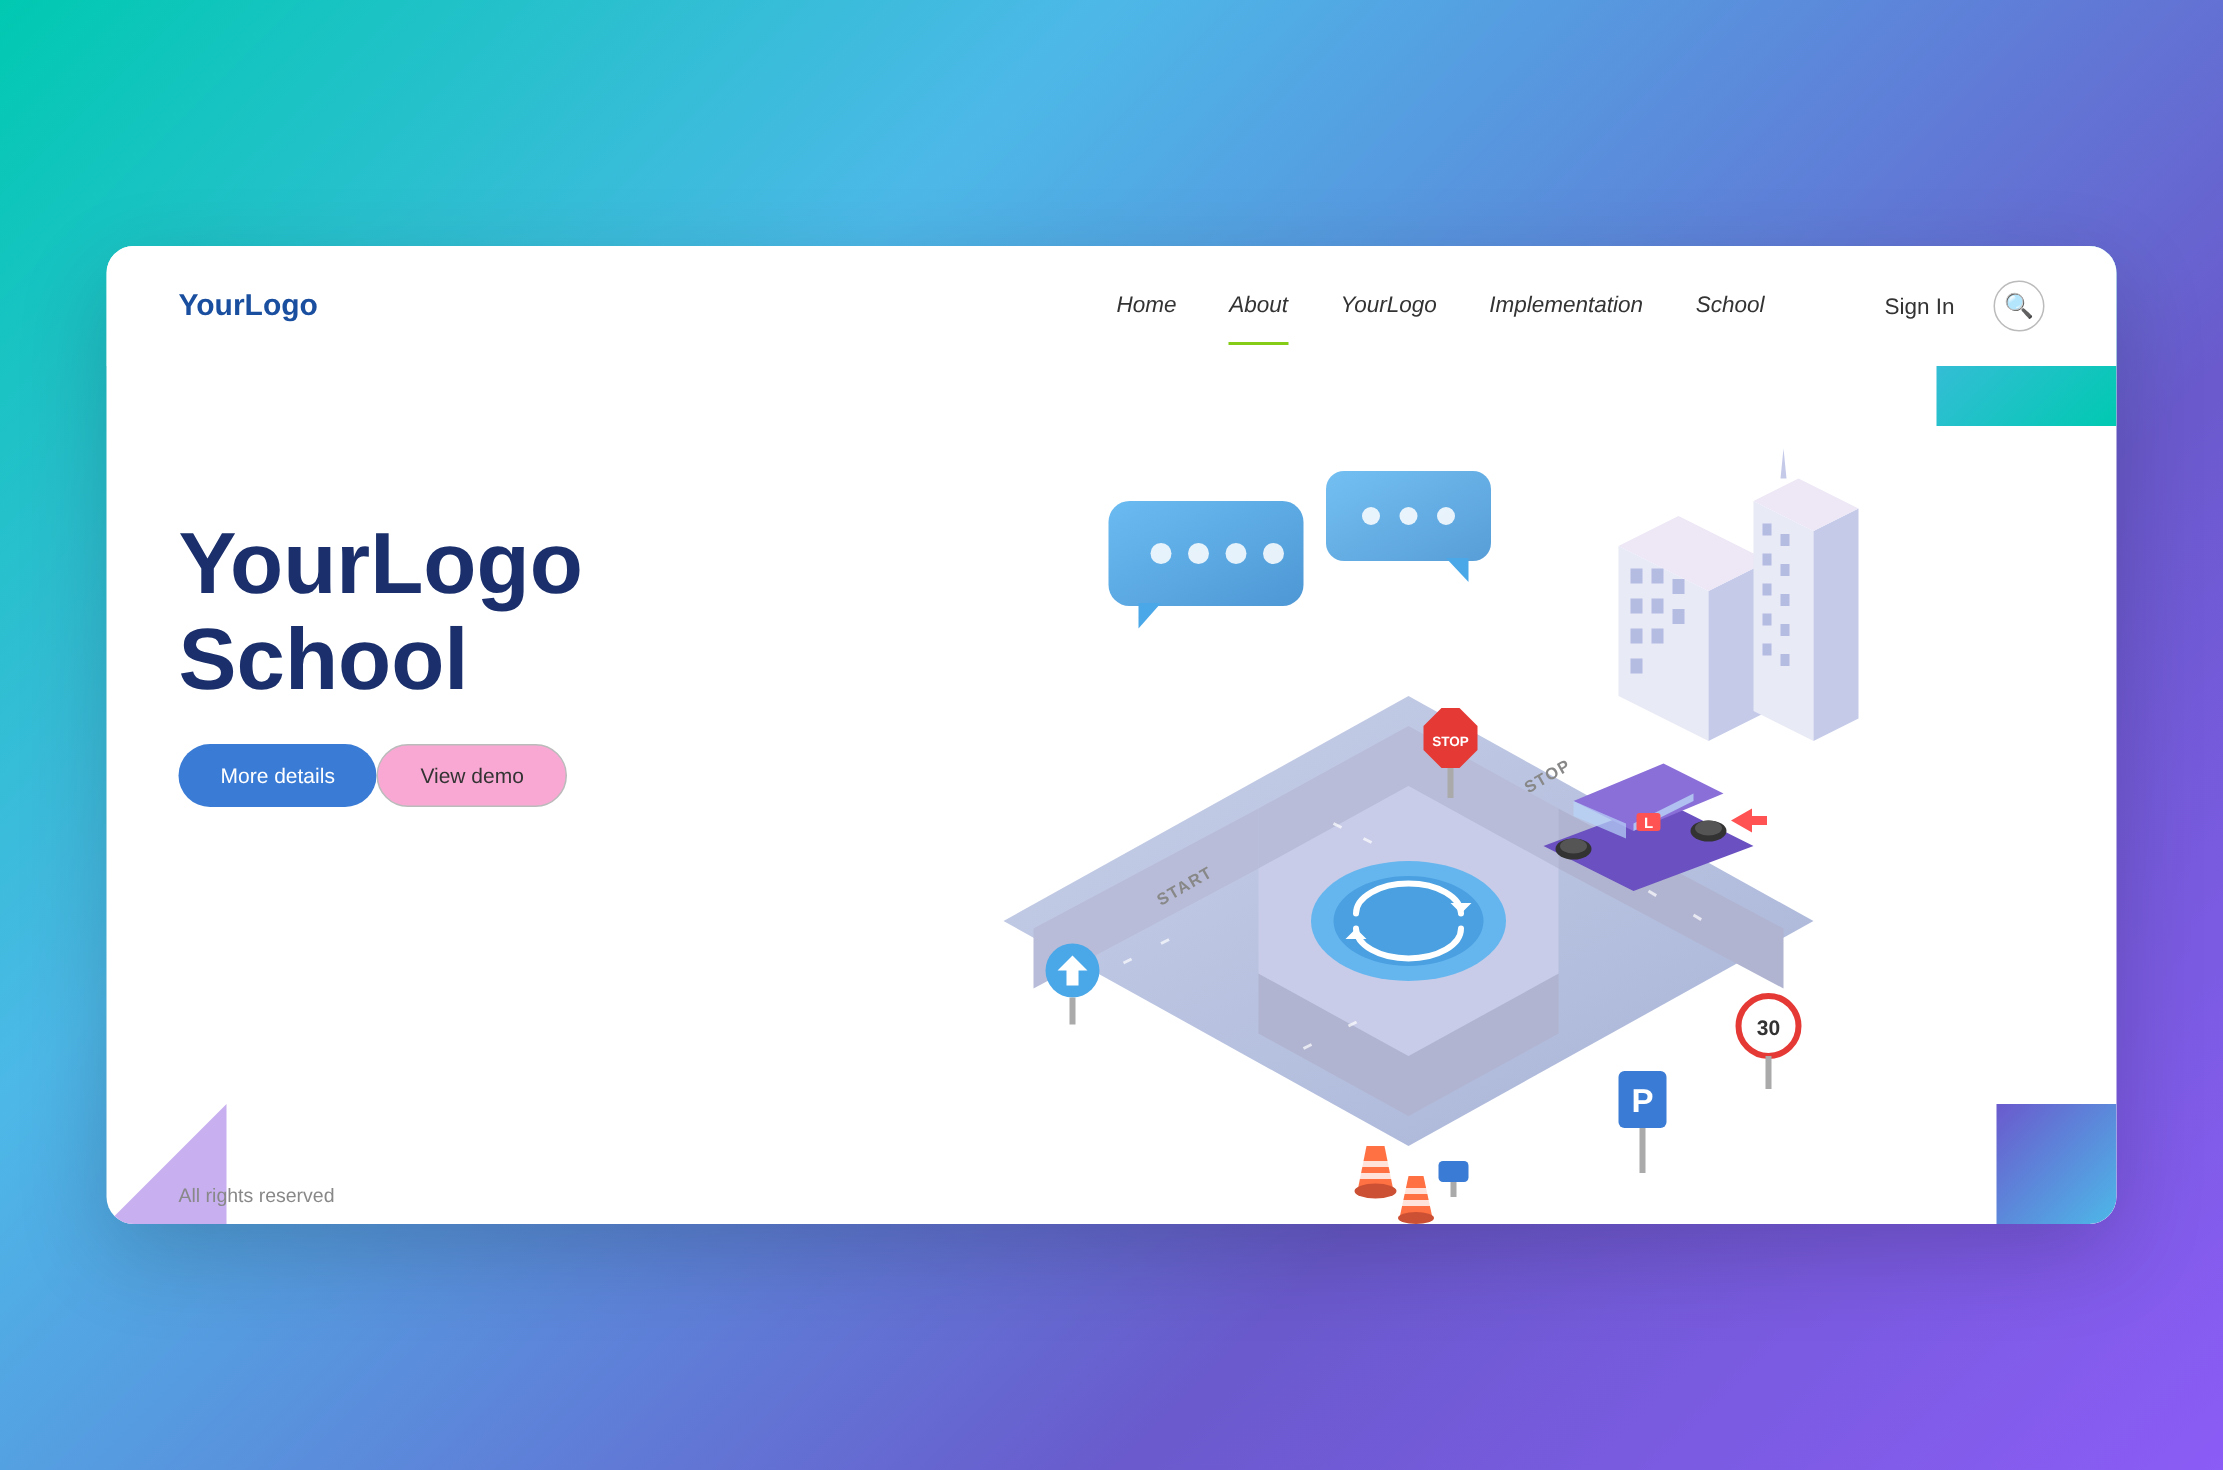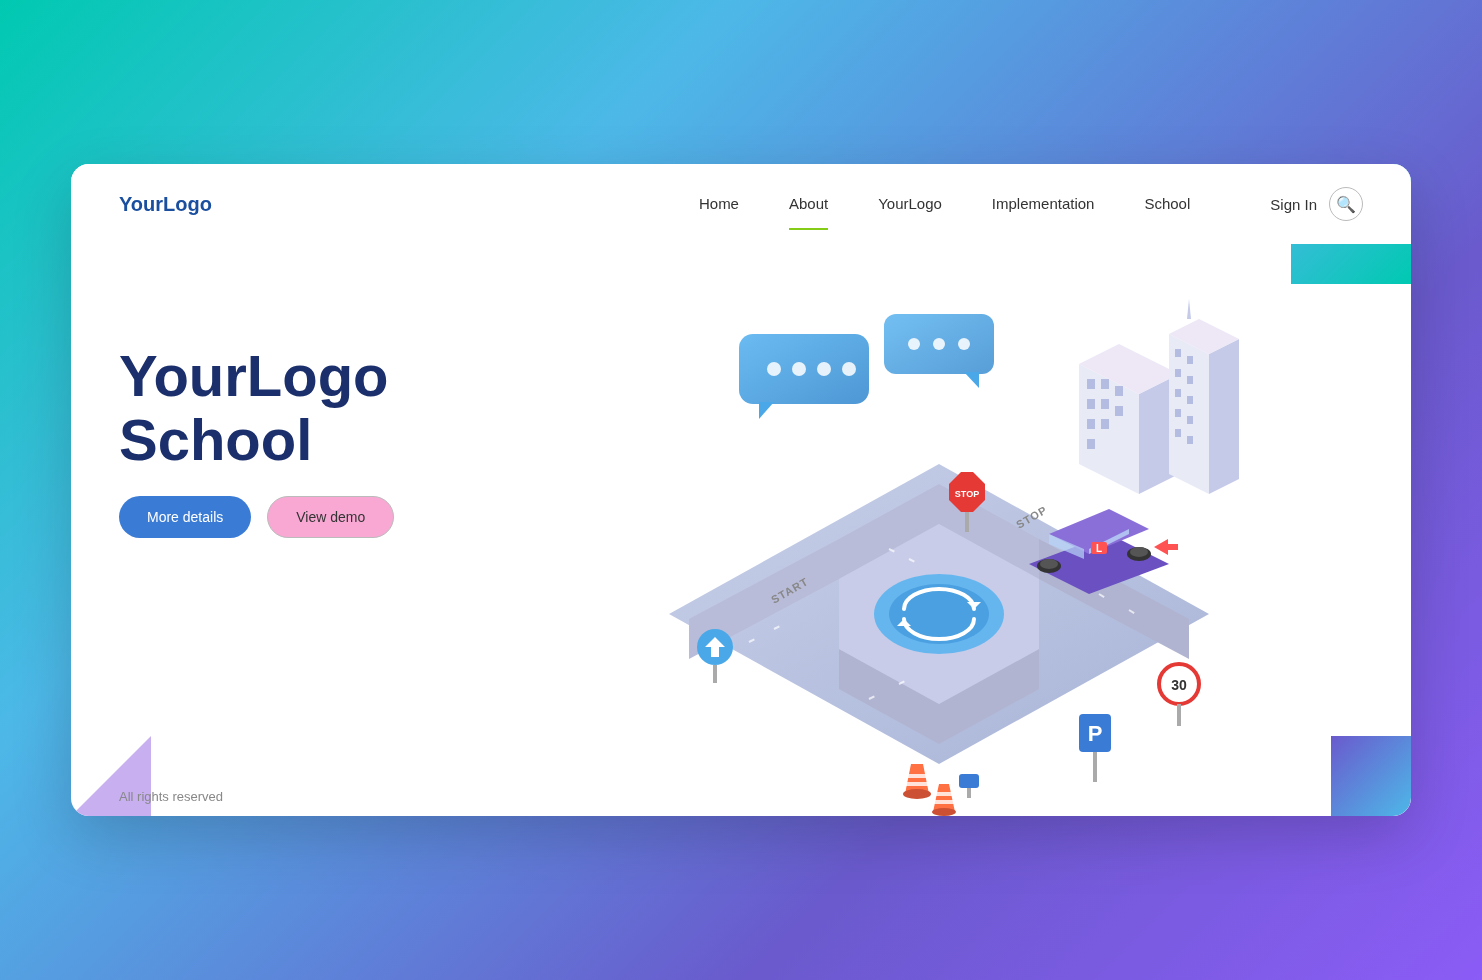--- a/index.html
+++ b/index.html
@@ -63,38 +63,39 @@
       background: #fff;
     }
     .logo {
       font-size: 20px;
       font-weight: 700;
       color: #1a4fa0;
       margin-right: auto;
     }
     .nav-links {
       display: flex;
-      gap: 50px;
+      gap: 35px;
       align-items: center;
       list-style: none;
+      font-style: italic;
     }
     .nav-links li a {
       text-decoration: none;
       color: #333;
       font-size: 15px;
     }
     .nav-links li.active a {
       color: #333;
       border-bottom: 2px solid #84cc16;
       padding-bottom: 16px;
     }
     .nav-right {
       display: flex;
       align-items: center;
-      gap: 12px;
+      gap: 26px;
       margin-left: 80px;
     }
     .signin-btn {
       font-size: 15px;
       color: #333;
       cursor: pointer;
       background: none;
       border: none;
     }
     .search-icon-btn {
@@ -133,21 +134,20 @@
     }
     .hero-desc {
       font-size: 14.5px;
       color: #555;
       line-height: 1.7;
       margin-bottom: 36px;
       max-width: 360px;
     }
     .cta-buttons {
       display: flex;
-      gap: 16px;
     }
     .btn-primary {
       background: #3a7bd5;
       color: #fff;
       border: none;
       border-radius: 24px;
       padding: 12px 28px;
       font-size: 14px;
       cursor: pointer;
       font-weight: 500;

